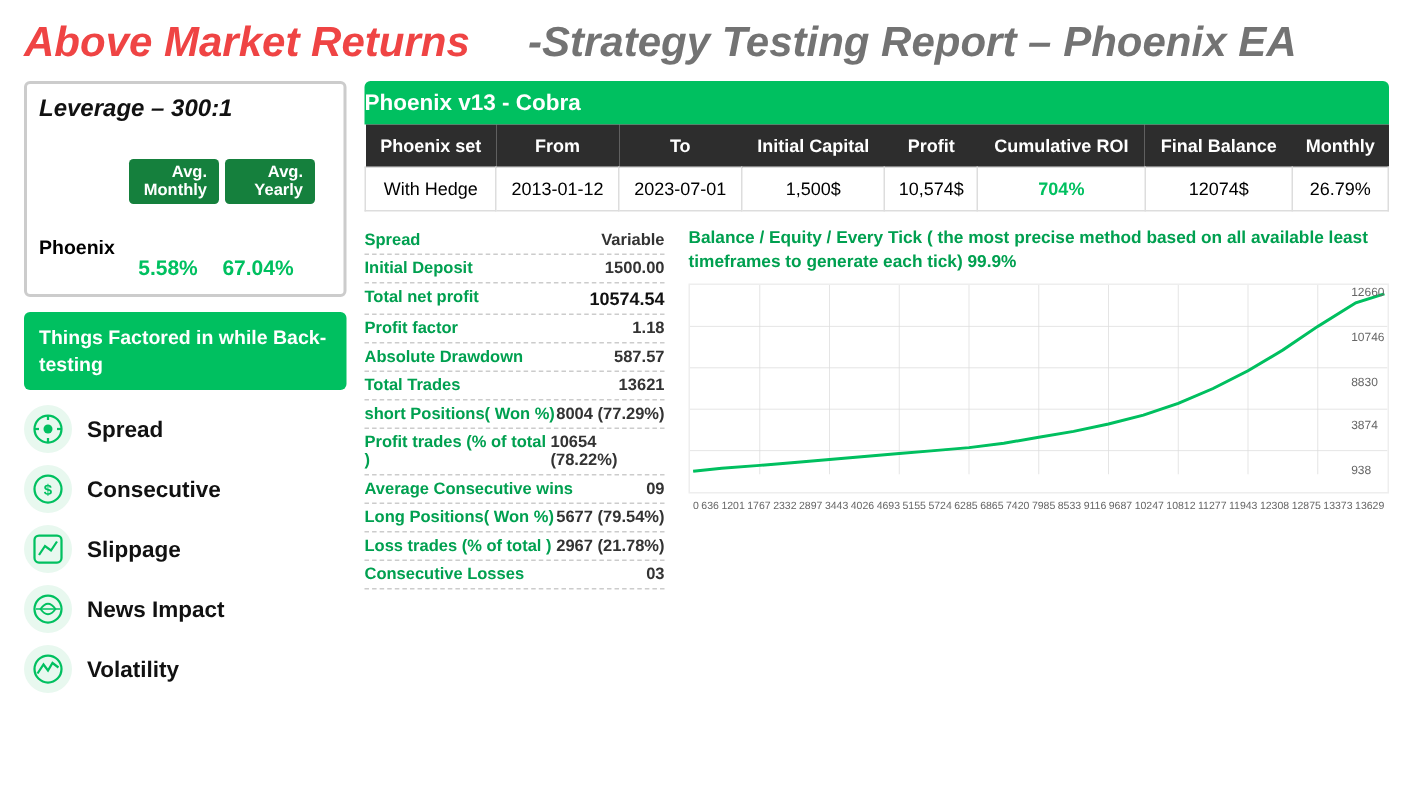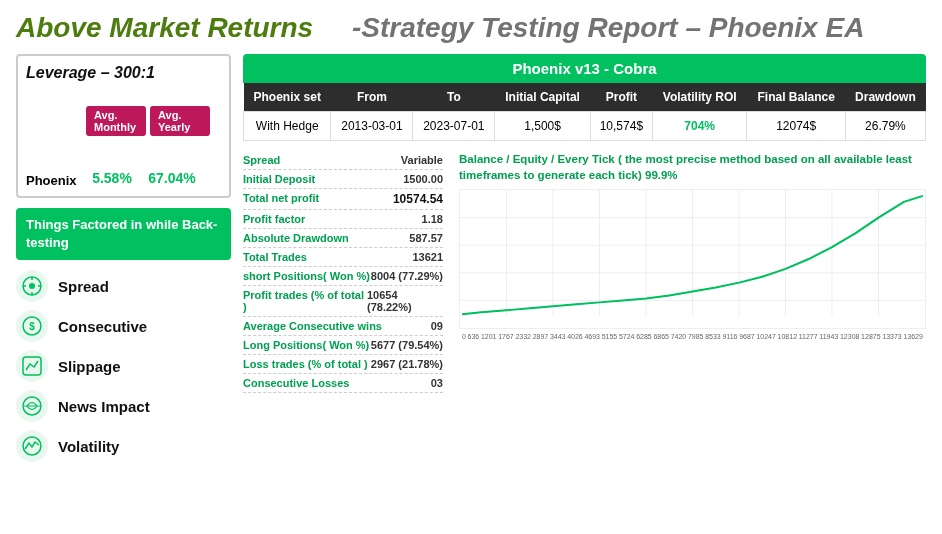--- a/index.html
+++ b/index.html
@@ -18,21 +18,21 @@
 
     
     .main-title {
       font-size: 28px;
       font-weight: 900;
       font-style: italic;
       color: #111;
       margin-bottom: 10px;
     }
     .main-title span {
-      color: #4d7c0f;
+      color: #ef4444;
       font-style: italic;
     }
 
     .content-row {
       display: flex;
       gap: 12px;
       align-items: flex-start;
     }
 
     
@@ -55,33 +55,33 @@
       margin-bottom: 24px;
     }
 
     .avg-headers {
       display: flex;
       gap: 4px;
       margin-left: 60px;
       margin-bottom: 4px;
     }
     .avg-header {
-      background: #be185d;
+      background: #15803d;
       color: #fff;
       font-size: 11px;
       font-weight: bold;
-      text-align: left;
+      text-align: right;
       padding: 3px 8px;
       border-radius: 3px;
       width: 60px;
     }
 
     .phoenix-row {
       display: flex;
-      align-items: flex-end;
+      align-items: center;
       gap: 0;
     }
     .phoenix-label {
       font-size: 13px;
       font-weight: bold;
       width: 56px;
     }
     .phoenix-val {
       background: #fff;
       font-size: 14px;
@@ -137,21 +137,21 @@
       flex: 1;
     }
 
     .phoenix-table-section {
       margin-bottom: 10px;
     }
 
     .table-title-bar {
       background: #00c060;
       color: #fff;
-      text-align: center;
+      text-align: left;
       font-size: 15px;
       font-weight: bold;
       padding: 6px 0;
       border-radius: 4px 4px 0 0;
     }
 
     .data-table {
       width: 100%;
       border-collapse: collapse;
       font-size: 12px;
@@ -329,29 +329,29 @@
       <div class="phoenix-table-section">
         <div class="table-title-bar">Phoenix v13 - Cobra</div>
         <table class="data-table">
           <thead>
             <tr>
               <th>Phoenix set</th>
               <th>From</th>
               <th>To</th>
               <th>Initial Capital</th>
               <th>Profit</th>
-              <th>Volatility ROI</th>
+              <th>Cumulative ROI</th>
               <th>Final Balance</th>
-              <th>Drawdown</th>
+              <th>Monthly</th>
             </tr>
           </thead>
           <tbody>
             <tr>
               <td>With Hedge</td>
-              <td>2013-03-01</td>
+              <td>2013-01-12</td>
               <td>2023-07-01</td>
               <td>1,500$</td>
               <td>10,574$</td>
               <td class="roi-cell">704%</td>
               <td>12074$</td>
               <td>26.79%</td>
             </tr>
           </tbody>
         </table>
       </div>
@@ -430,20 +430,27 @@
               <line x1="264" y1="0" x2="264" y2="128" stroke="#ddd" stroke-width="0.5"></line>
               <line x1="308" y1="0" x2="308" y2="128" stroke="#ddd" stroke-width="0.5"></line>
               <line x1="352" y1="0" x2="352" y2="128" stroke="#ddd" stroke-width="0.5"></line>
               <line x1="396" y1="0" x2="396" y2="128" stroke="#ddd" stroke-width="0.5"></line>
 
               <polyline points="2,126 20,124 44,122 66,120 88,118 110,116 132,114 154,112 176,110 198,107 220,103 242,99 264,94 286,88 308,80 330,70 352,58 374,44 396,28 420,12 438,6" fill="none" stroke="#00c060" stroke-width="2"></polyline>
 
               <polyline points="2,126 20,124 44,122 66,120 88,118 110,116 132,114 154,112 176,110 198,107 220,103 242,99 264,94 286,88 308,80 330,70 352,58 374,44 396,28 420,12 438,6" fill="none" stroke="#00c060" stroke-width="1" opacity="0.5"></polyline>
             </svg>
             
+            <div style="position:absolute;right:2px;top:0;height:128px;display:flex;flex-direction:column;justify-content:space-between;font-size:8px;color:#666;pointer-events:none;">
+              <span>12660</span>
+              <span>10746</span>
+              <span>8830</span>
+              <span>3874</span>
+              <span>938</span>
+            </div>
             
             <div style="display:flex;justify-content:space-between;font-size:7px;color:#666;padding:1px 2px 0 2px;">
               <span>0</span>
               <span>636</span>
               <span>1201</span>
               <span>1767</span>
               <span>2332</span>
               <span>2897</span>
               <span>3443</span>
               <span>4026</span>

